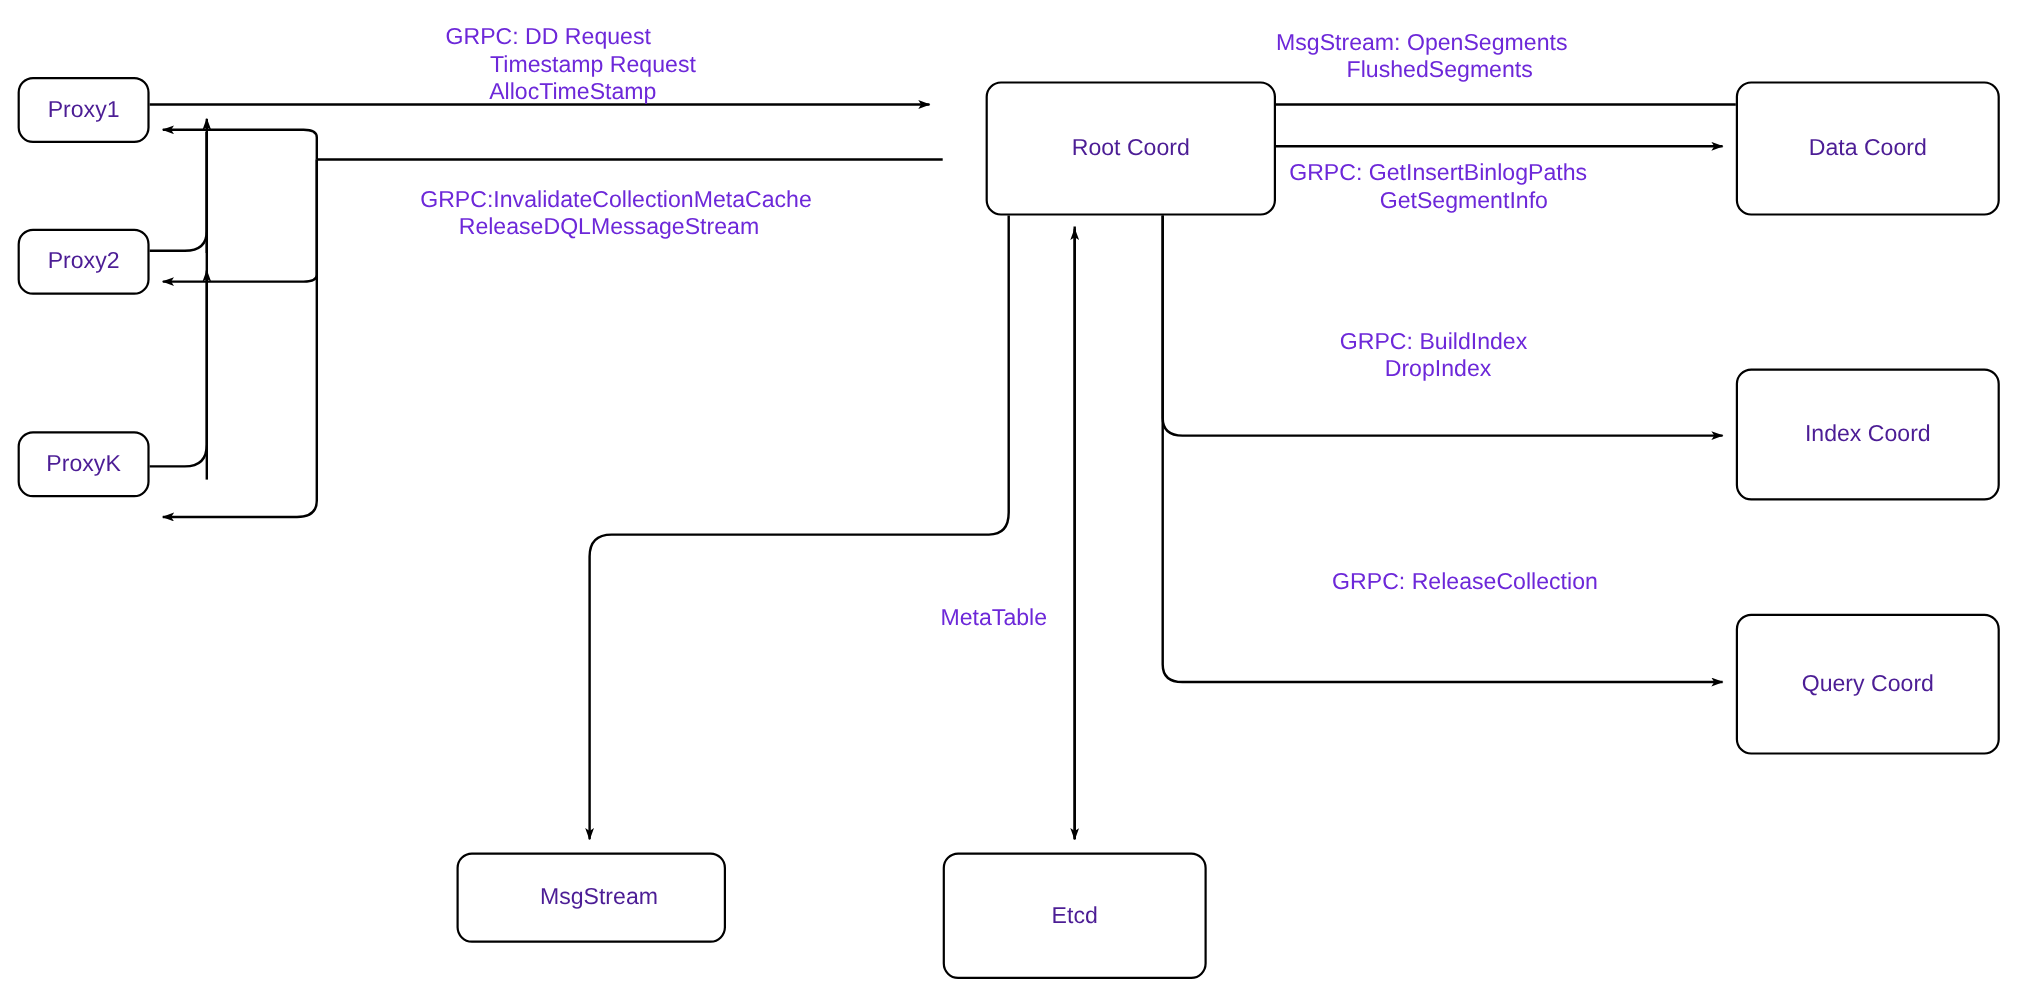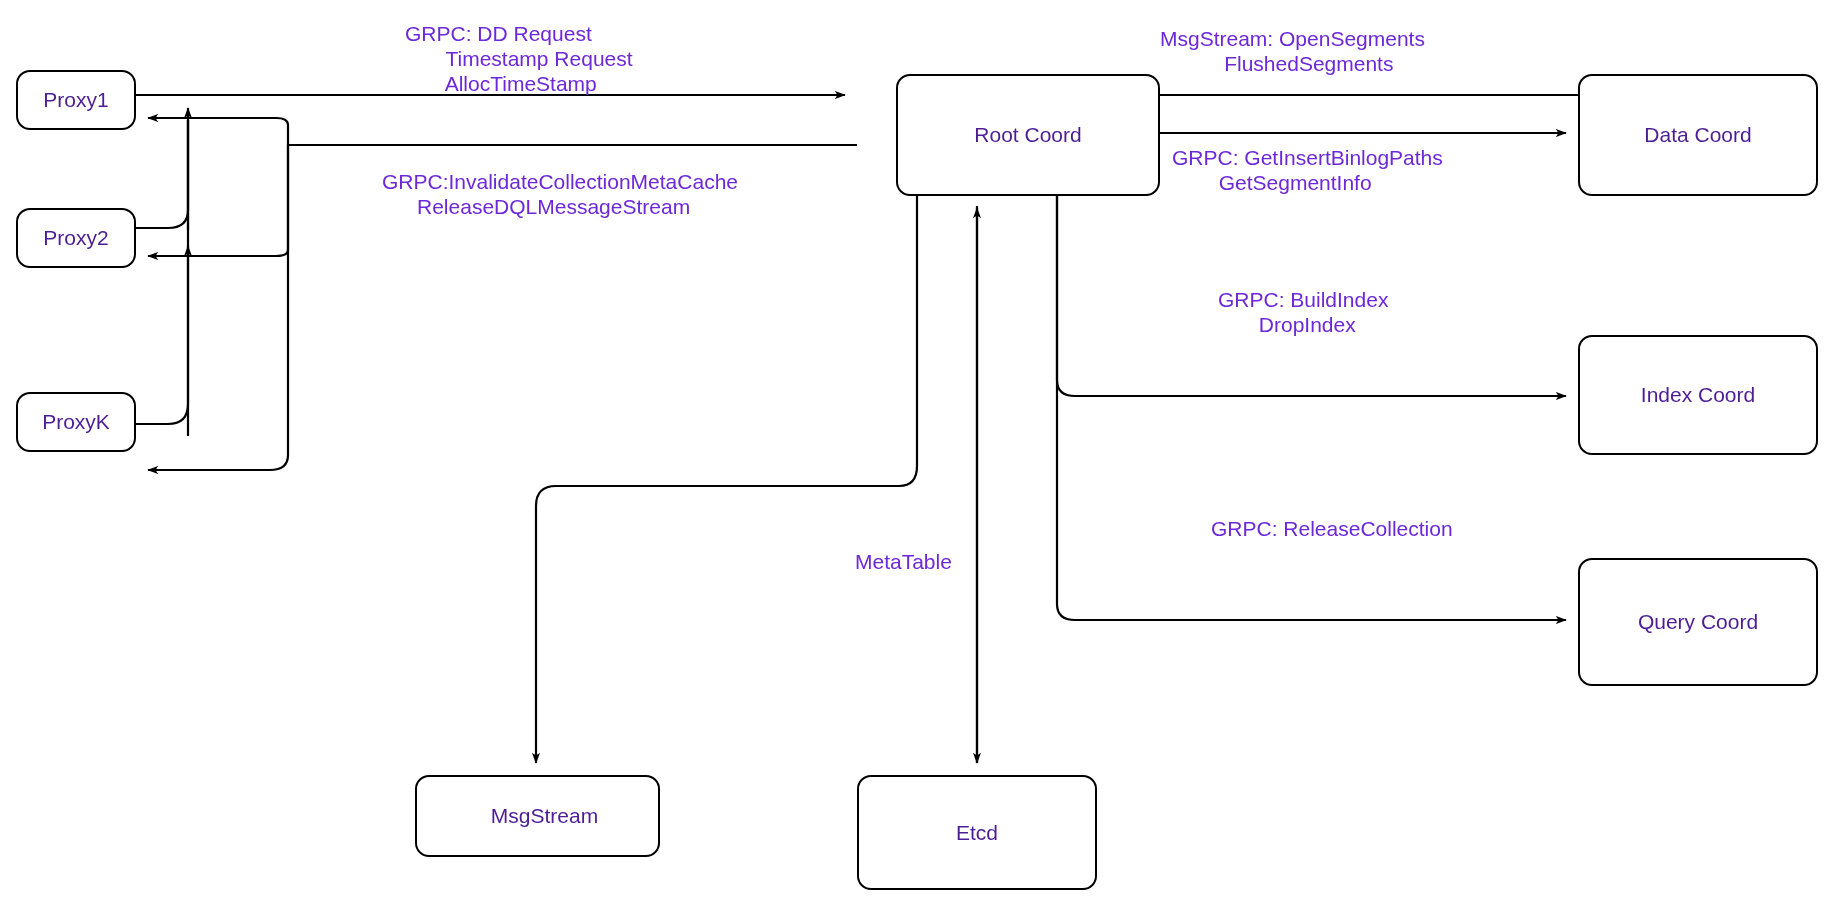--- a/index.html
+++ b/index.html
@@ -100,24 +100,24 @@
   <div class="edge-label lbl-left" style="left:405px;top:22px;">GRPC: DD Request
        Timestamp Request
        AllocTimeStamp</div>
 
   <div class="edge-label lbl-left" style="left:382px;top:170px;">GRPC:InvalidateCollectionMetaCache
       ReleaseDQLMessageStream</div>
 
   <div class="edge-label lbl-left" style="left:1160px;top:27px;">MsgStream: OpenSegments
            FlushedSegments</div>
 
-  <div class="edge-label lbl-left" style="left:1172px;top:146px;">GRPC: GetInsertBinlogPaths
+  <div class="edge-label lbl-left" style="left:1172px;top:146px;text-align:center;">GRPC: GetInsertBinlogPaths
         GetSegmentInfo</div>
 
-  <div class="edge-label lbl-left" style="left:1218px;top:288px;">GRPC: BuildIndex
+  <div class="edge-label lbl-left" style="left:1218px;top:299px;">GRPC: BuildIndex
        DropIndex</div>
 
   <div class="edge-label lbl-left" style="left:1211px;top:517px;">GRPC: ReleaseCollection</div>
 
 
   <div class="edge-label lbl-left" style="left:855px;top:550px;">MetaTable</div>
 
 </div>
 
 </body></html>

